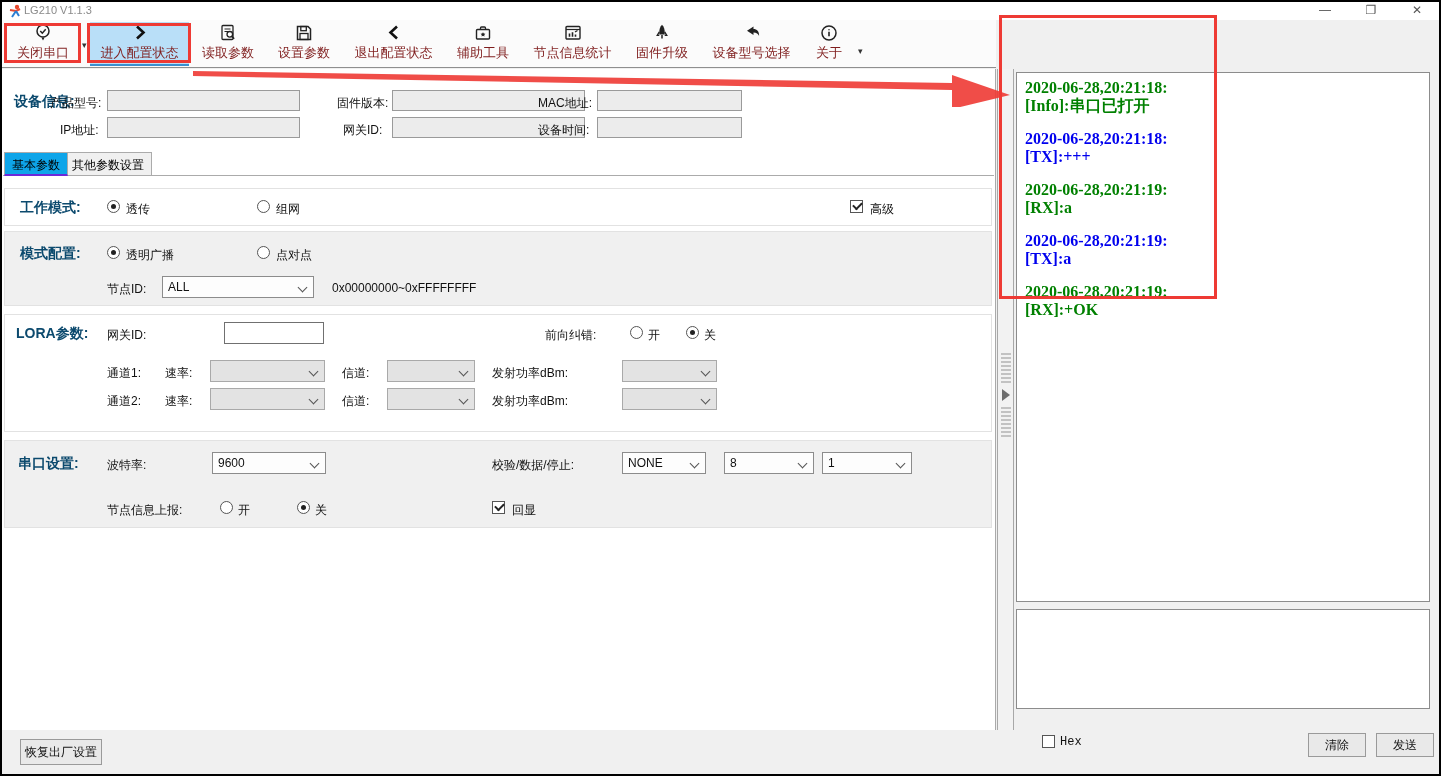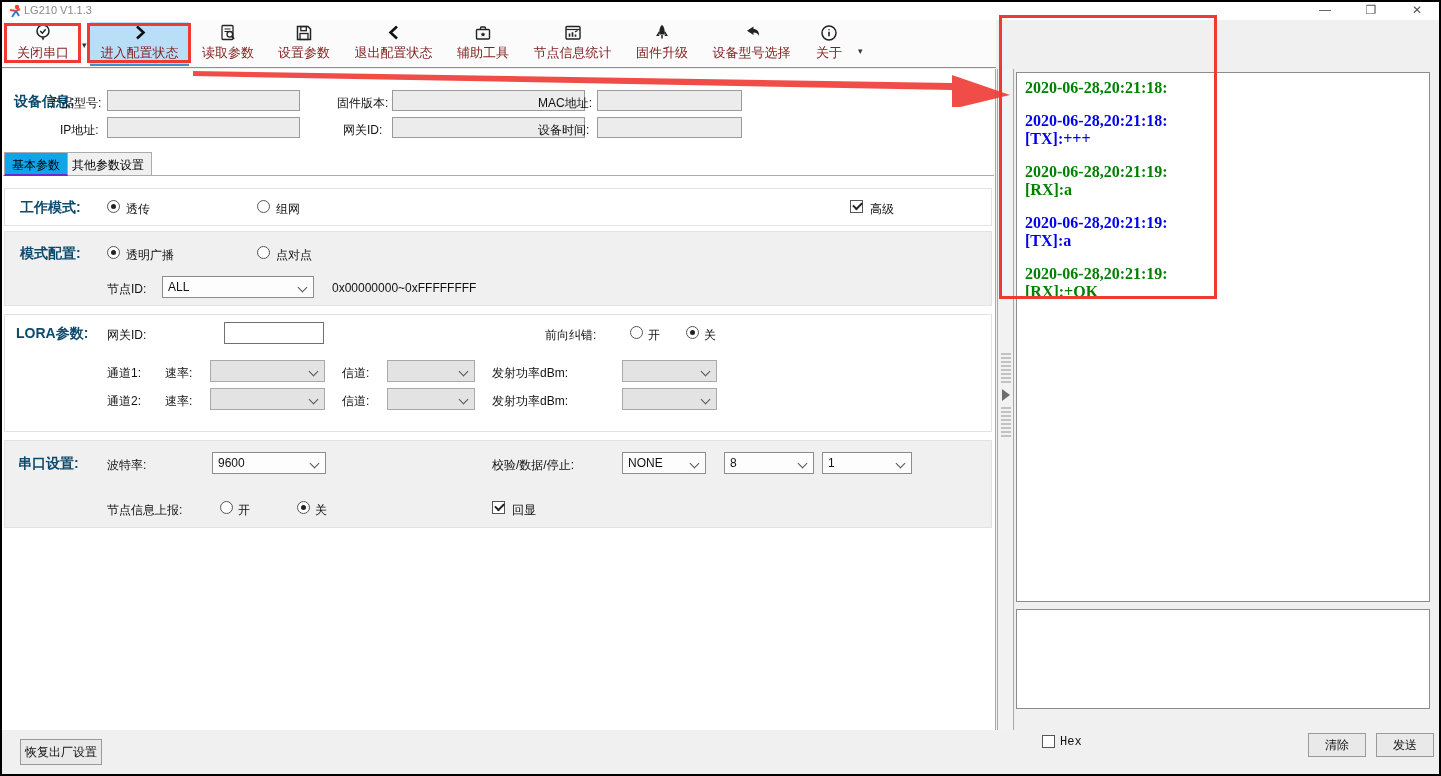--- a/index.html
+++ b/index.html
@@ -284,20 +284,21 @@
 
   <div id="splitter">
     <div class="split-dots" style="top:282px"></div>
     <div id="splitter-arrow"></div>
     <div class="split-dots" style="top:336px"></div>
   </div>
 
   <div id="log-area">
     <div class="log-entry log-green">
       <div>2020-06-28,20:21:18:</div>
+      <div>[Info]:串口已打开</div>
     </div>
     <div class="log-entry log-blue">
       <div>2020-06-28,20:21:18:</div>
       <div>[TX]:+++</div>
     </div>
     <div class="log-entry log-green">
       <div>2020-06-28,20:21:19:</div>
       <div>[RX]:a</div>
     </div>
     <div class="log-entry log-blue">

